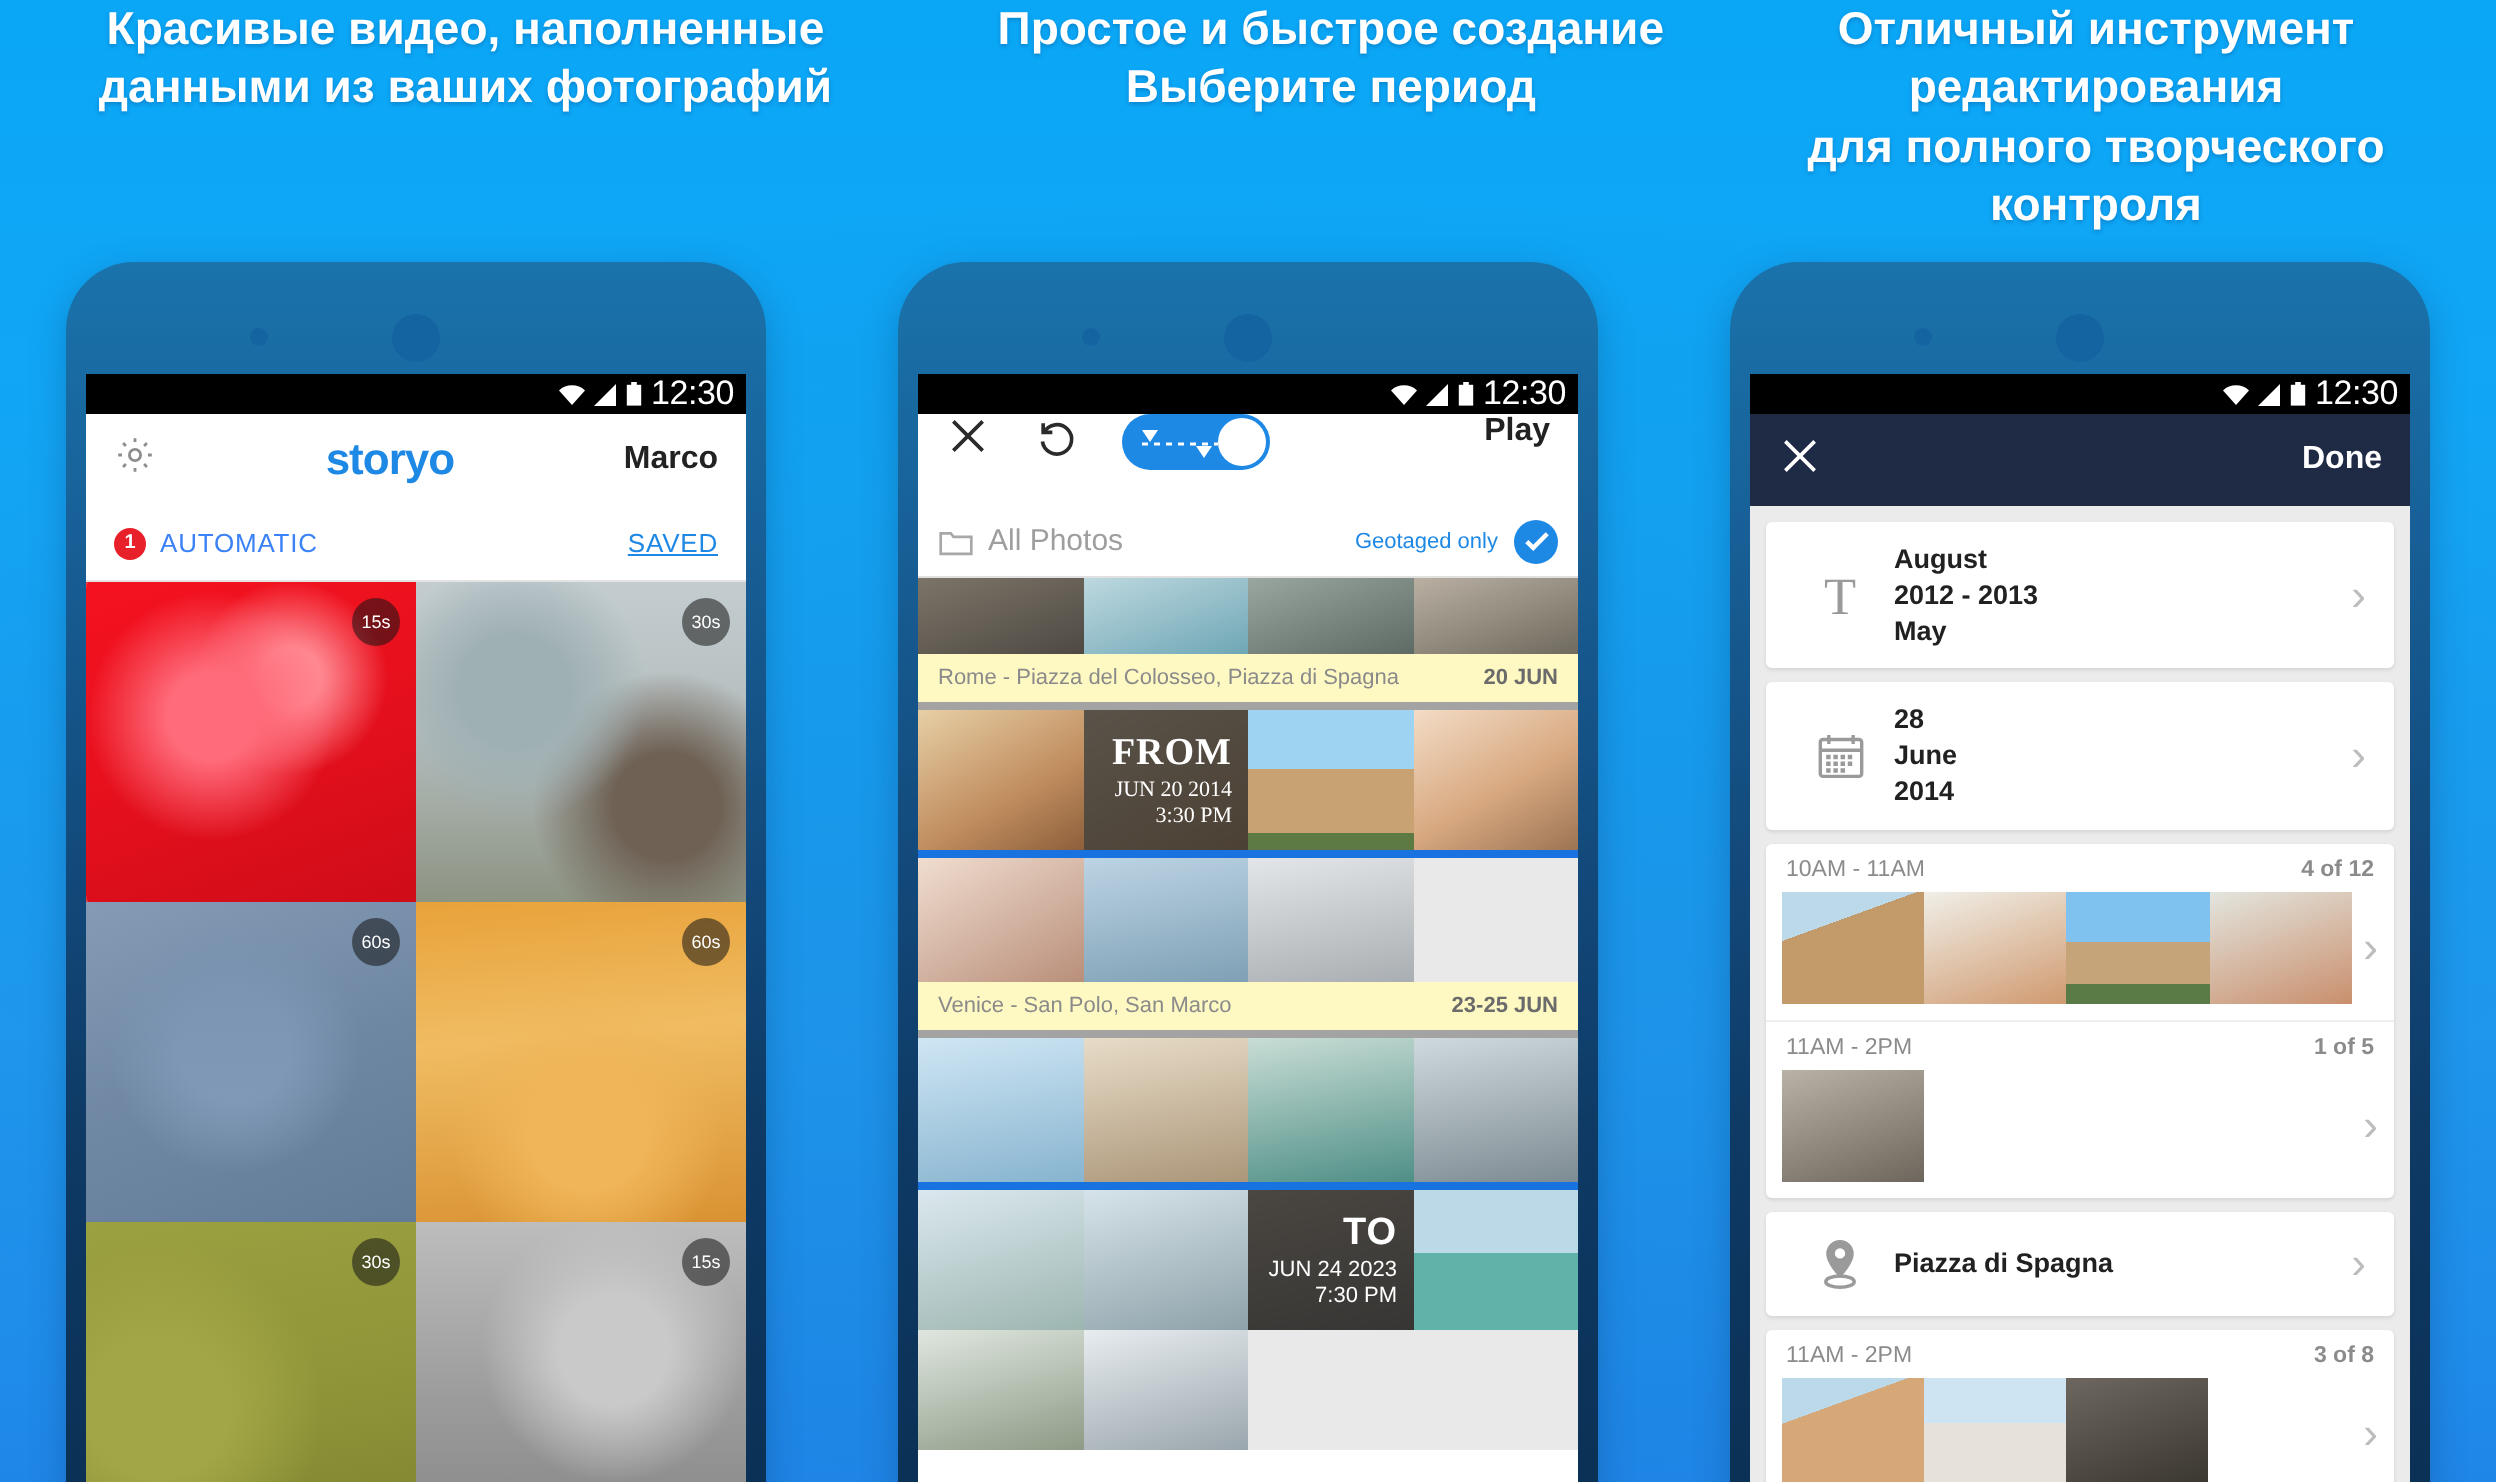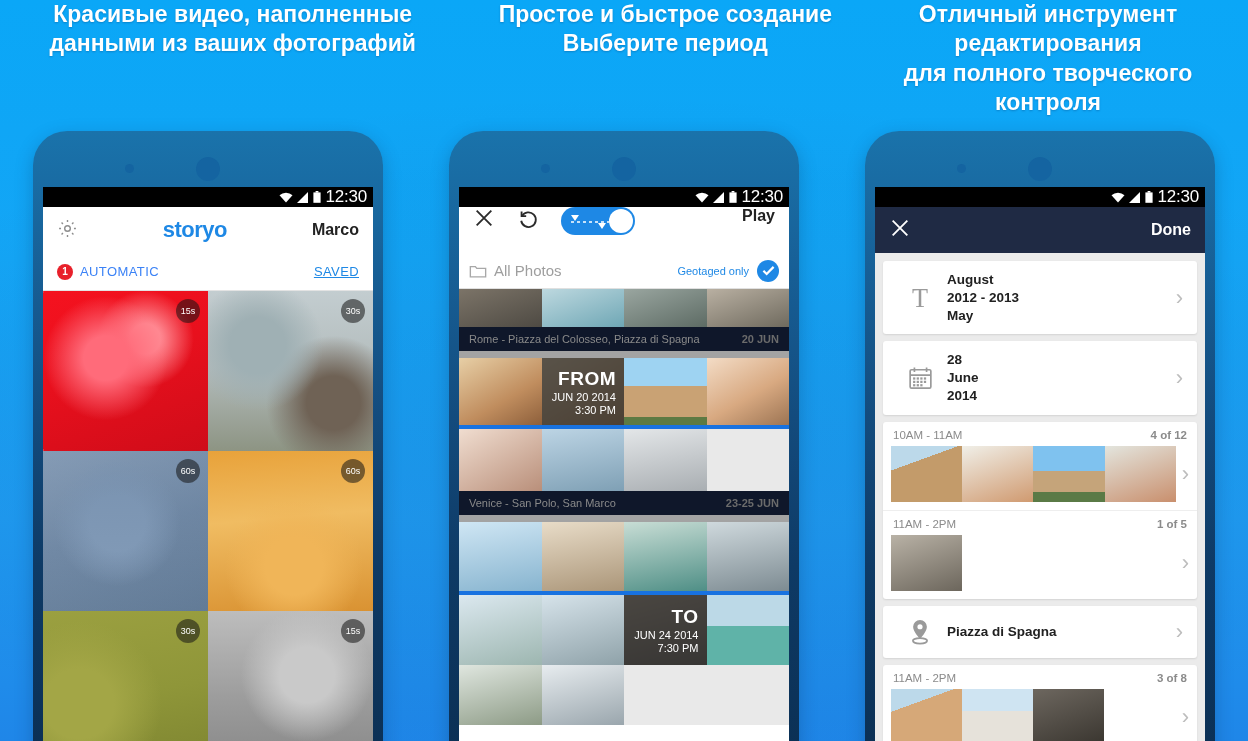--- a/index.html
+++ b/index.html
@@ -150,26 +150,26 @@
   .p2-folder { display: flex; align-items: flex-end; gap: 7px; color: #9e9e9e; font-size: 15px; }
   .p2-geo { display: flex; align-items: center; gap: 8px; }
   .p2-geo-label { color: #1e88e5; font-size: 11px; }
   .check {
     width: 22px; height: 22px; border-radius: 50%; background: #1e88e5;
     display: flex; align-items: center; justify-content: center;
   }
   .striprow { display: flex; height: 62px; background: #e9e9e9; }
   .striprow .cell { flex: 1; position: relative; overflow: hidden; }
   .caption {
-    height: 24px; background: #0f172a; display: flex; align-items: center;
+    height: 24px; background: #fef9c3; display: flex; align-items: center;
     justify-content: space-between; padding: 0 10px; text-align: right;
   }
   .caption .loc { color: #8a8a8a; font-size: 11px; }
   .caption .dt { color: #6b6b6b; font-size: 11px; font-weight: bold; }
-  .sel-band { border-top: 7px solid #a3a3a3; border-bottom: 4px solid #1872e0; }
+  .sel-band { border-top: 4px solid #a3a3a3; border-bottom: 4px solid #1872e0; font-family: Liberation Serif, serif; }
   .overlay-card {
     position: absolute; inset: 0; background: rgba(45,45,45,0.74);
     color: #fff; display: flex; flex-direction: column;
     align-items: flex-end; justify-content: center; padding: 0 8px; gap: 1px;
   }
   .overlay-card .big { font-size: 19px; font-weight: bold; letter-spacing: 0.5px; }
   .overlay-card .sm { font-size: 11px; }
 
   
   .p3-appbar {
@@ -434,21 +434,21 @@
           <div class="cell" style="background:linear-gradient(170deg,#c8ddd5,#4f8f86)"></div>
           <div class="cell" style="background:linear-gradient(170deg,#cfd9dd,#7d8b92)"></div>
         </div>
 
         <div class="striprow" style="height:74px;border-top:4px solid #1872e0">
           <div class="cell" style="background:linear-gradient(165deg,#dbe8ef,#9db6b0)"></div>
           <div class="cell" style="background:linear-gradient(165deg,#d6e3ea,#8fa2a9)"></div>
           <div class="cell" style="background:linear-gradient(165deg,#9f917e,#57514a)">
             <div class="overlay-card">
               <span class="big">TO</span>
-              <span class="sm">JUN 24 2014</span>
+              <span class="sm">JUN 24 2023</span>
               <span class="sm">7:30 PM</span>
             </div>
           </div>
           <div class="cell" style="background:linear-gradient(180deg,#bcd9e7 0 45%,#5fb3a8 45% 100%)"></div>
         </div>
 
         <div class="striprow" style="height:60px">
           <div class="cell" style="background:linear-gradient(165deg,#dfe6df,#8d9b86)"></div>
           <div class="cell" style="background:linear-gradient(165deg,#e7ecef,#9aa6ad)"></div>
           <div class="cell" style="background:#e9e9e9"></div>

